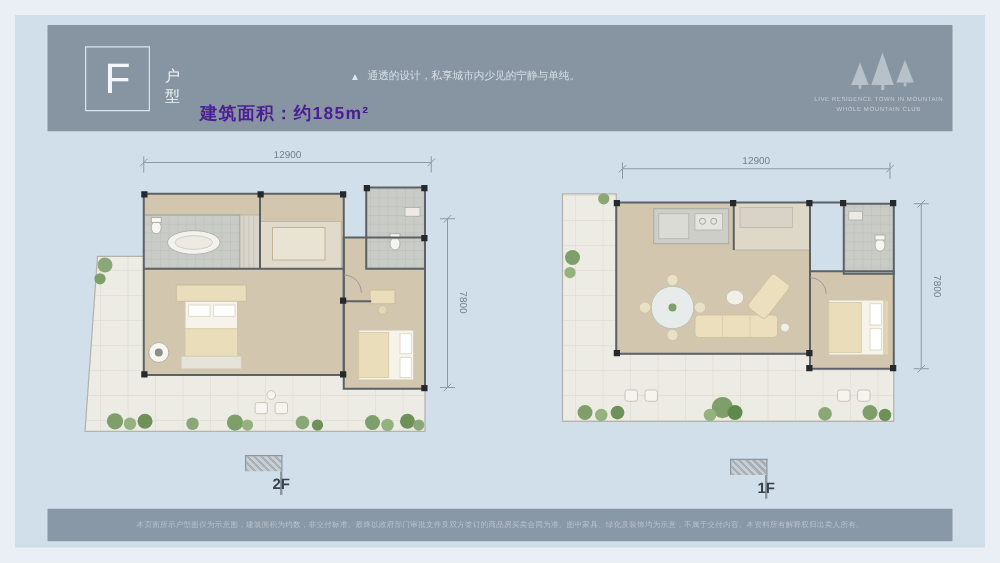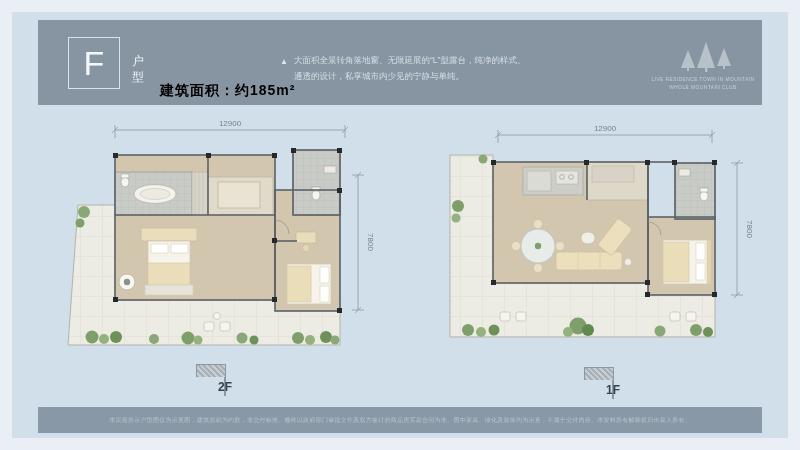--- a/index.html
+++ b/index.html
@@ -4,21 +4,21 @@
 <style>
   html,body{margin:0;padding:0;}
   body{font-family:"Liberation Sans","DejaVu Sans",sans-serif;}
   .page{position:relative;width:800px;height:450px;background:#e9eff4;overflow:hidden;}
   .inner{position:absolute;left:12px;top:12px;width:776px;height:426px;background:#d0dfe9;}
   
   .header{position:absolute;left:38px;top:20px;width:724px;height:85px;background:#8795a3;}
   .fbox{position:absolute;left:30px;top:17px;width:50px;height:50px;border:1px solid #dbe3e8;
         display:flex;align-items:center;justify-content:center;color:#f4f7f9;font-size:34px;font-weight:300;}
   .unit-type{position:absolute;left:94px;top:33px;color:#eef3f6;font-size:12px;line-height:16px;letter-spacing:1px;}
-  .area{position:absolute;left:122px;top:62px;color:#000000;font-size:14px;letter-spacing:1px;font-weight:bold;}
+  .area{position:absolute;left:122px;top:62px;color:#4c1d95;font-size:14px;letter-spacing:1px;font-weight:bold;}
   .desc{position:absolute;left:256px;top:32px;width:290px;color:rgba(235,241,245,.78);font-size:8.5px;line-height:16px;}
   .desc .tri{position:absolute;left:-14px;top:2px;font-size:8px;color:#dfe6eb;}
   .section-tag{position:absolute;left:527px;top:49px;color:#f0f4f7;font-size:12.5px;letter-spacing:2px;}
   .logo{position:absolute;left:600px;top:18px;width:130px;text-align:center;}
   .logo .tagline{font-size:6px;color:#c6cfd6;letter-spacing:.6px;line-height:8px;transform:scale(.8);transform-origin:center top;white-space:nowrap;}
   
   .footer{position:absolute;left:38px;top:407px;width:724px;height:26px;background:#8998a6;
           display:flex;align-items:center;justify-content:center;overflow:hidden;}
   .disclaimer{font-size:6.5px;color:#b9c3cc;white-space:nowrap;transform:scale(.92);letter-spacing:.3px;}
   
@@ -44,21 +44,20 @@
     <div class="fbox">
       <span>F</span>
     </div>
     <div class="unit-type">
       <div>户</div>
       <div>型</div>
     </div>
     <div class="area">建筑面积：约185m²</div>
     <div class="desc">
       <span class="tri">▲</span>
-      <div>大面积全景转角落地窗、无限延展的“L”型露台，纯净的样式、</div>
       <div>通透的设计，私享城市内少见的宁静与单纯。</div>
     </div>
     <div class="logo">
       <svg width="130" height="34" viewBox="0 0 130 34">
         <g fill="#b6c1c9">
           <polygon points="50,12 57,30 43,30"></polygon>
           <rect x="49" y="30" width="2" height="3"></rect>
           <polygon points="68,4 77,30 59,30"></polygon>
           <rect x="67" y="30" width="2.4" height="4"></rect>
           <polygon points="86,10 93,28 79,28"></polygon>

